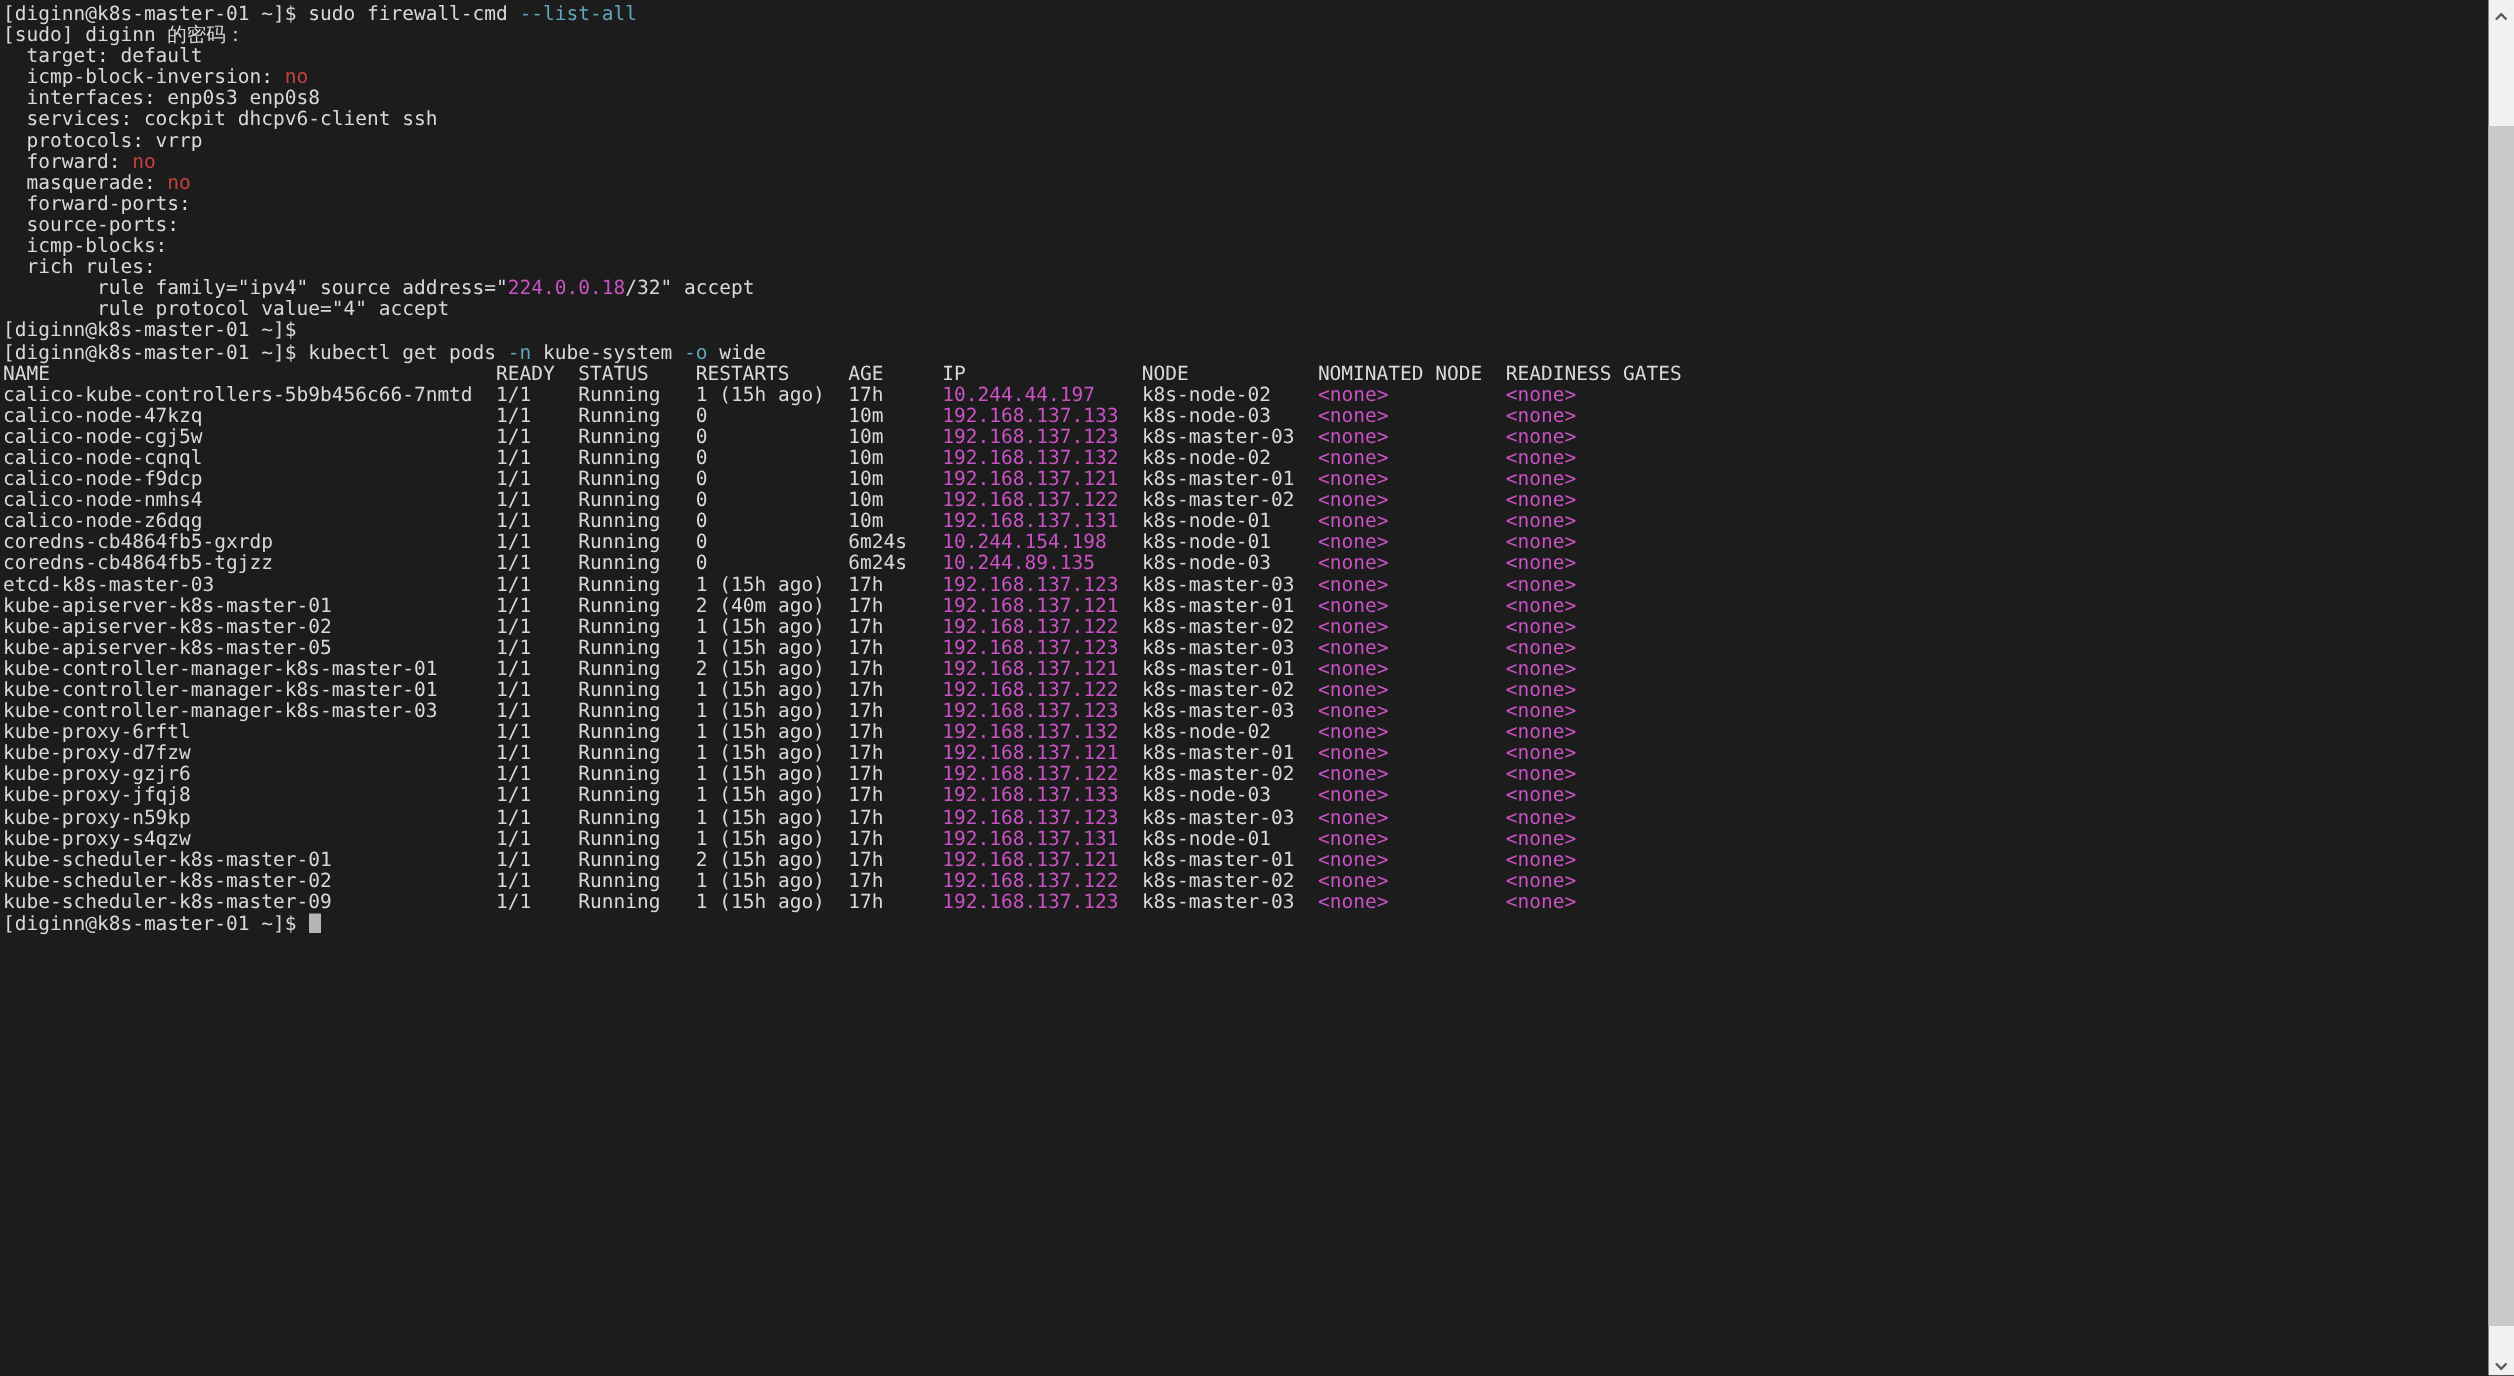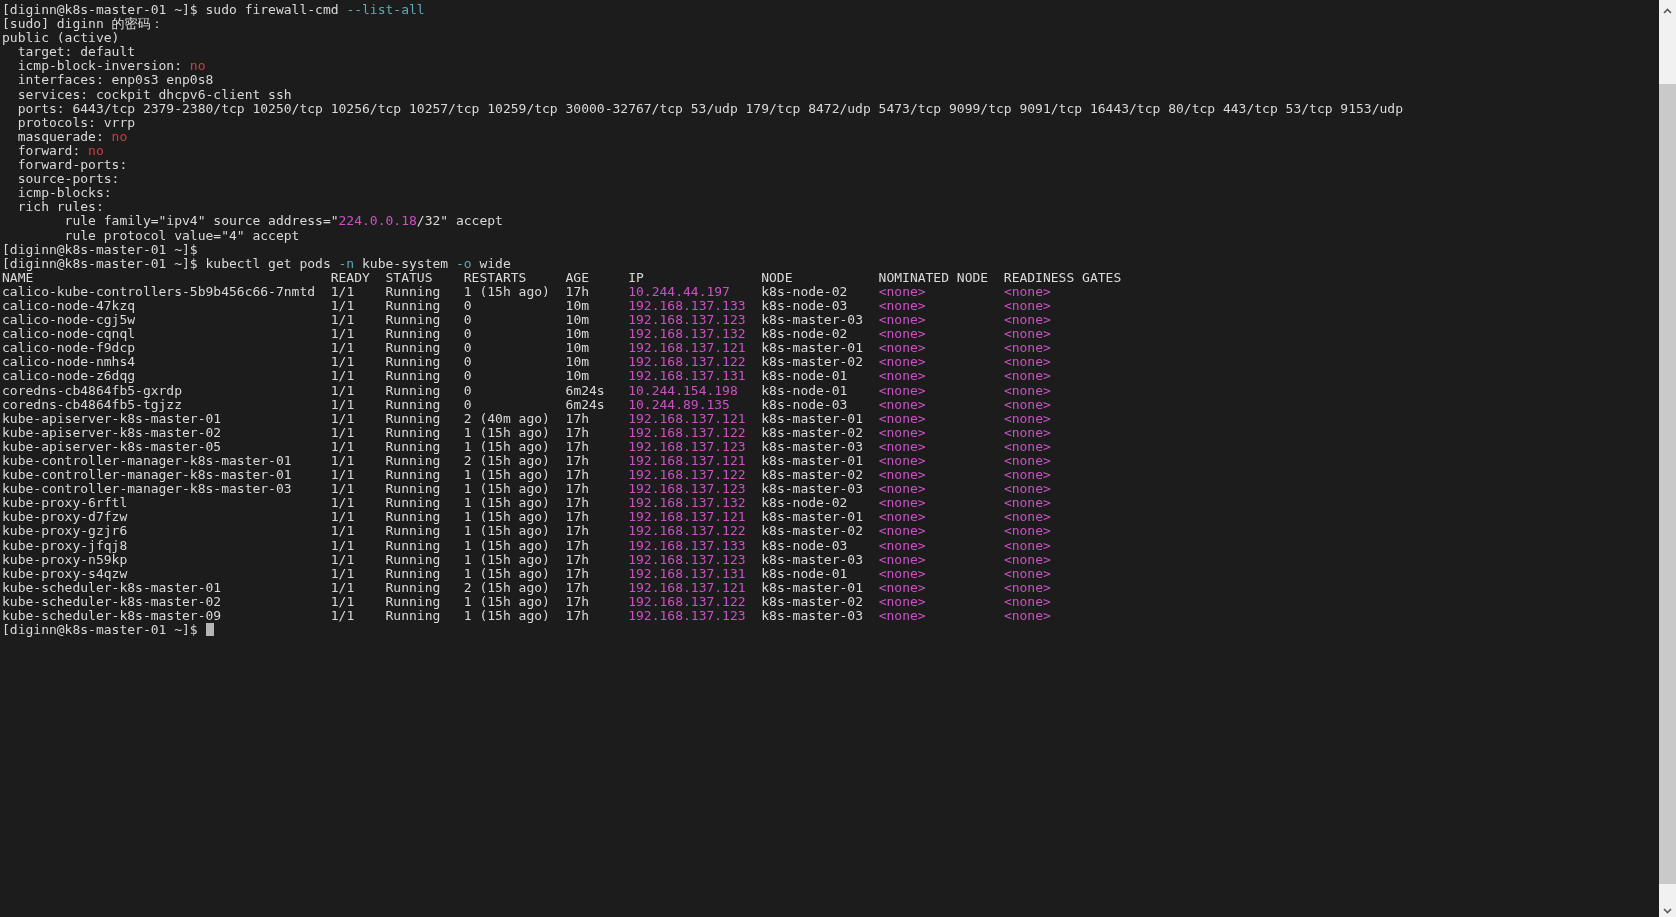--- a/index.html
+++ b/index.html
@@ -39,47 +39,46 @@
     background: var(--scrollbar-thumb, #c9c9c9);
   }
 </style>
 </head>
 <body>
 
 <div class="terminal">
   <div id="term">
       <div class="term-line"><span>[diginn@k8s-master-01 ~]$ sudo firewall-cmd </span><span class="c-cyan">--list-all</span></div>
       <div class="term-line"><span>[sudo] diginn 的密码：</span></div>
-      <div class="term-line"><span>public (active)</span></div>
       <div class="term-line"><span>  target: default</span></div>
       <div class="term-line"><span>  icmp-block-inversion: </span><span class="c-red">no</span></div>
       <div class="term-line"><span>  interfaces: enp0s3 enp0s8</span></div>
       <div class="term-line"><span>  services: cockpit dhcpv6-client ssh</span></div>
-      <div class="term-line"><span>  ports: 6443/tcp 2379-2380/tcp 10250/tcp 10256/tcp 10257/tcp 10259/tcp 30000-32767/tcp 53/udp 179/tcp 8472/udp 5473/tcp 9099/tcp 9091/tcp 16443/tcp 80/tcp 443/tcp 53/tcp 9153/udp</span></div>
       <div class="term-line"><span>  protocols: vrrp</span></div>
+      <div class="term-line"><span>  forward: </span><span class="c-red">no</span></div>
       <div class="term-line"><span>  masquerade: </span><span class="c-red">no</span></div>
-      <div class="term-line"><span>  forward: </span><span class="c-red">no</span></div>
       <div class="term-line"><span>  forward-ports: </span></div>
       <div class="term-line"><span>  source-ports: </span></div>
       <div class="term-line"><span>  icmp-blocks: </span></div>
       <div class="term-line"><span>  rich rules: </span></div>
       <div class="term-line"><span>        rule family="ipv4" source address="</span><span class="c-magenta">224.0.0.18</span><span>/32" accept</span></div>
       <div class="term-line"><span>        rule protocol value="4" accept</span></div>
       <div class="term-line"><span>[diginn@k8s-master-01 ~]$ </span></div>
       <div class="term-line"><span>[diginn@k8s-master-01 ~]$ kubectl get pods </span><span class="c-cyan">-n</span><span> kube-system </span><span class="c-cyan">-o</span><span> wide</span></div>
       <div class="term-line"><span>NAME                                      READY  STATUS    RESTARTS     AGE     IP               NODE           NOMINATED NODE  READINESS GATES</span></div>
       <div class="term-line"><span>calico-kube-controllers-5b9b456c66-7nmtd  </span><span>1/1    </span><span>Running   </span><span>1 (15h ago)  </span><span>17h     </span><span class="c-magenta">10.244.44.197    </span><span>k8s-node-02    </span><span class="c-magenta">&lt;none&gt;          </span><span class="c-magenta">&lt;none&gt;</span></div>
       <div class="term-line"><span>calico-node-47kzq                         </span><span>1/1    </span><span>Running   </span><span>0            </span><span>10m     </span><span class="c-magenta">192.168.137.133  </span><span>k8s-node-03    </span><span class="c-magenta">&lt;none&gt;          </span><span class="c-magenta">&lt;none&gt;</span></div>
       <div class="term-line"><span>calico-node-cgj5w                         </span><span>1/1    </span><span>Running   </span><span>0            </span><span>10m     </span><span class="c-magenta">192.168.137.123  </span><span>k8s-master-03  </span><span class="c-magenta">&lt;none&gt;          </span><span class="c-magenta">&lt;none&gt;</span></div>
       <div class="term-line"><span>calico-node-cqnql                         </span><span>1/1    </span><span>Running   </span><span>0            </span><span>10m     </span><span class="c-magenta">192.168.137.132  </span><span>k8s-node-02    </span><span class="c-magenta">&lt;none&gt;          </span><span class="c-magenta">&lt;none&gt;</span></div>
       <div class="term-line"><span>calico-node-f9dcp                         </span><span>1/1    </span><span>Running   </span><span>0            </span><span>10m     </span><span class="c-magenta">192.168.137.121  </span><span>k8s-master-01  </span><span class="c-magenta">&lt;none&gt;          </span><span class="c-magenta">&lt;none&gt;</span></div>
       <div class="term-line"><span>calico-node-nmhs4                         </span><span>1/1    </span><span>Running   </span><span>0            </span><span>10m     </span><span class="c-magenta">192.168.137.122  </span><span>k8s-master-02  </span><span class="c-magenta">&lt;none&gt;          </span><span class="c-magenta">&lt;none&gt;</span></div>
       <div class="term-line"><span>calico-node-z6dqg                         </span><span>1/1    </span><span>Running   </span><span>0            </span><span>10m     </span><span class="c-magenta">192.168.137.131  </span><span>k8s-node-01    </span><span class="c-magenta">&lt;none&gt;          </span><span class="c-magenta">&lt;none&gt;</span></div>
       <div class="term-line"><span>coredns-cb4864fb5-gxrdp                   </span><span>1/1    </span><span>Running   </span><span>0            </span><span>6m24s   </span><span class="c-magenta">10.244.154.198   </span><span>k8s-node-01    </span><span class="c-magenta">&lt;none&gt;          </span><span class="c-magenta">&lt;none&gt;</span></div>
       <div class="term-line"><span>coredns-cb4864fb5-tgjzz                   </span><span>1/1    </span><span>Running   </span><span>0            </span><span>6m24s   </span><span class="c-magenta">10.244.89.135    </span><span>k8s-node-03    </span><span class="c-magenta">&lt;none&gt;          </span><span class="c-magenta">&lt;none&gt;</span></div>
+      <div class="term-line"><span>etcd-k8s-master-03                        </span><span>1/1    </span><span>Running   </span><span>1 (15h ago)  </span><span>17h     </span><span class="c-magenta">192.168.137.123  </span><span>k8s-master-03  </span><span class="c-magenta">&lt;none&gt;          </span><span class="c-magenta">&lt;none&gt;</span></div>
       <div class="term-line"><span>kube-apiserver-k8s-master-01              </span><span>1/1    </span><span>Running   </span><span>2 (40m ago)  </span><span>17h     </span><span class="c-magenta">192.168.137.121  </span><span>k8s-master-01  </span><span class="c-magenta">&lt;none&gt;          </span><span class="c-magenta">&lt;none&gt;</span></div>
       <div class="term-line"><span>kube-apiserver-k8s-master-02              </span><span>1/1    </span><span>Running   </span><span>1 (15h ago)  </span><span>17h     </span><span class="c-magenta">192.168.137.122  </span><span>k8s-master-02  </span><span class="c-magenta">&lt;none&gt;          </span><span class="c-magenta">&lt;none&gt;</span></div>
       <div class="term-line"><span>kube-apiserver-k8s-master-05              </span><span>1/1    </span><span>Running   </span><span>1 (15h ago)  </span><span>17h     </span><span class="c-magenta">192.168.137.123  </span><span>k8s-master-03  </span><span class="c-magenta">&lt;none&gt;          </span><span class="c-magenta">&lt;none&gt;</span></div>
       <div class="term-line"><span>kube-controller-manager-k8s-master-01     </span><span>1/1    </span><span>Running   </span><span>2 (15h ago)  </span><span>17h     </span><span class="c-magenta">192.168.137.121  </span><span>k8s-master-01  </span><span class="c-magenta">&lt;none&gt;          </span><span class="c-magenta">&lt;none&gt;</span></div>
       <div class="term-line"><span>kube-controller-manager-k8s-master-01     </span><span>1/1    </span><span>Running   </span><span>1 (15h ago)  </span><span>17h     </span><span class="c-magenta">192.168.137.122  </span><span>k8s-master-02  </span><span class="c-magenta">&lt;none&gt;          </span><span class="c-magenta">&lt;none&gt;</span></div>
       <div class="term-line"><span>kube-controller-manager-k8s-master-03     </span><span>1/1    </span><span>Running   </span><span>1 (15h ago)  </span><span>17h     </span><span class="c-magenta">192.168.137.123  </span><span>k8s-master-03  </span><span class="c-magenta">&lt;none&gt;          </span><span class="c-magenta">&lt;none&gt;</span></div>
       <div class="term-line"><span>kube-proxy-6rftl                          </span><span>1/1    </span><span>Running   </span><span>1 (15h ago)  </span><span>17h     </span><span class="c-magenta">192.168.137.132  </span><span>k8s-node-02    </span><span class="c-magenta">&lt;none&gt;          </span><span class="c-magenta">&lt;none&gt;</span></div>
       <div class="term-line"><span>kube-proxy-d7fzw                          </span><span>1/1    </span><span>Running   </span><span>1 (15h ago)  </span><span>17h     </span><span class="c-magenta">192.168.137.121  </span><span>k8s-master-01  </span><span class="c-magenta">&lt;none&gt;          </span><span class="c-magenta">&lt;none&gt;</span></div>
       <div class="term-line"><span>kube-proxy-gzjr6                          </span><span>1/1    </span><span>Running   </span><span>1 (15h ago)  </span><span>17h     </span><span class="c-magenta">192.168.137.122  </span><span>k8s-master-02  </span><span class="c-magenta">&lt;none&gt;          </span><span class="c-magenta">&lt;none&gt;</span></div>
       <div class="term-line"><span>kube-proxy-jfqj8                          </span><span>1/1    </span><span>Running   </span><span>1 (15h ago)  </span><span>17h     </span><span class="c-magenta">192.168.137.133  </span><span>k8s-node-03    </span><span class="c-magenta">&lt;none&gt;          </span><span class="c-magenta">&lt;none&gt;</span></div>

